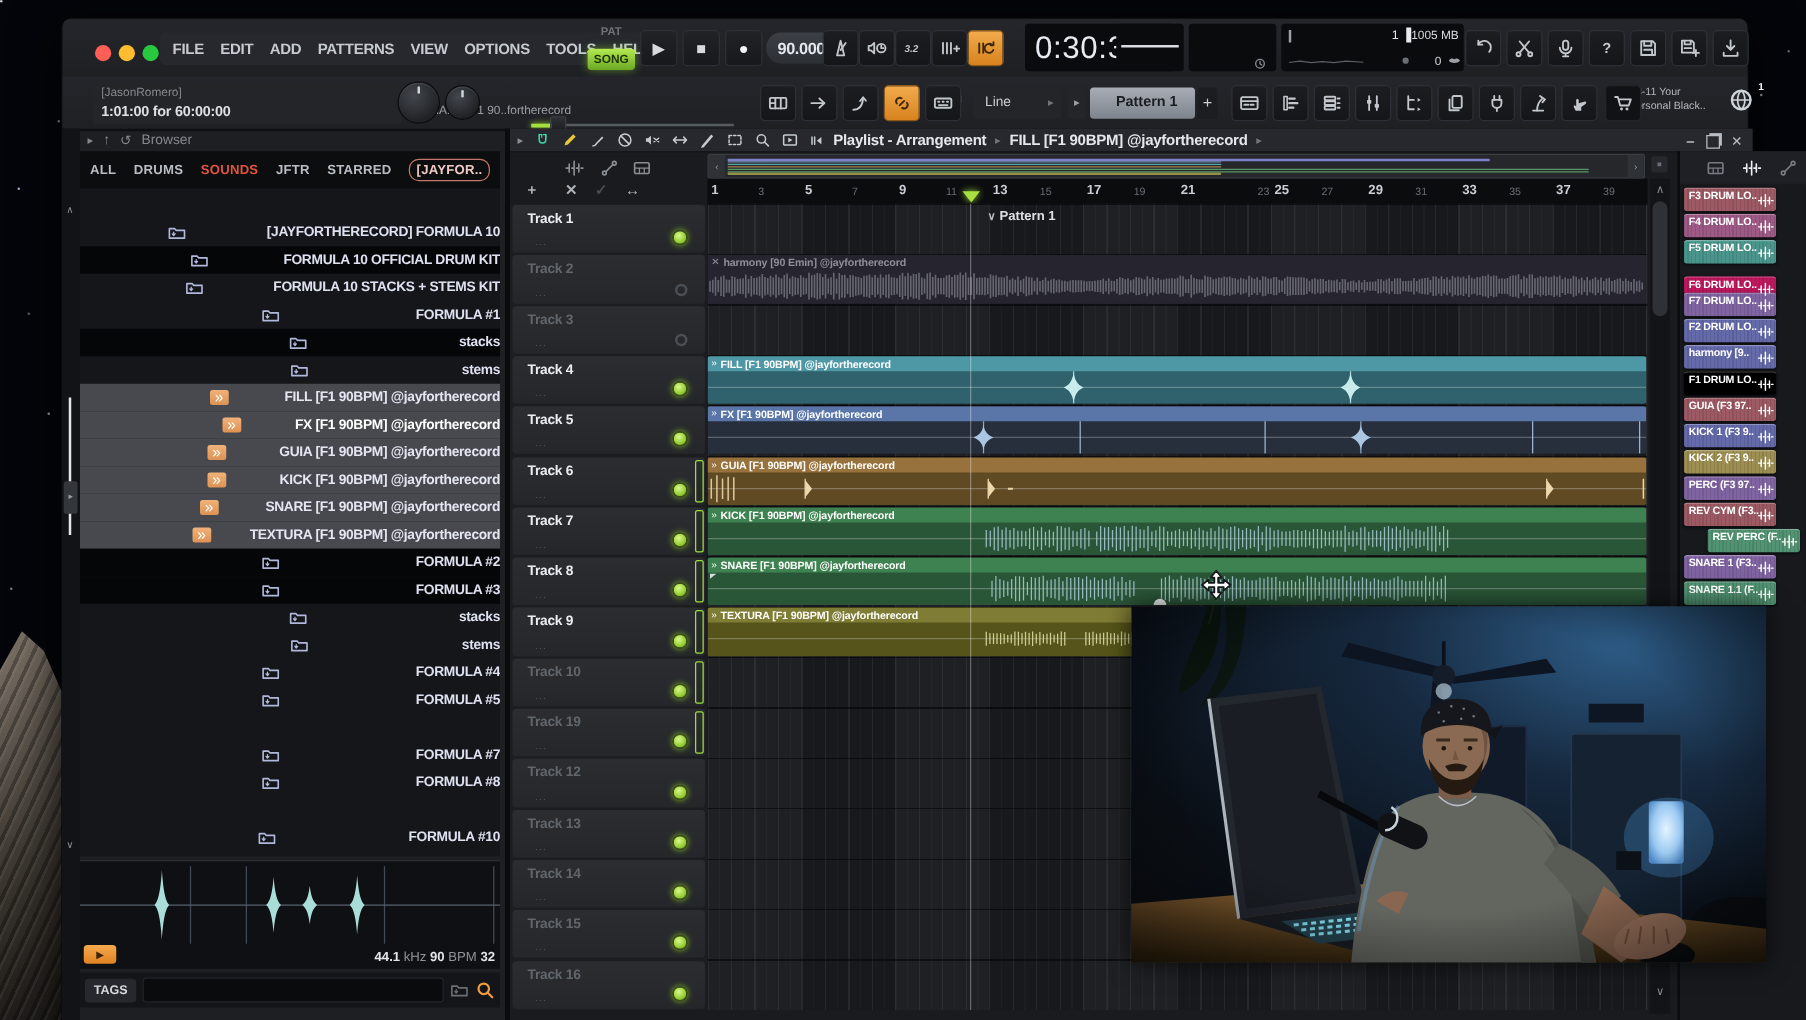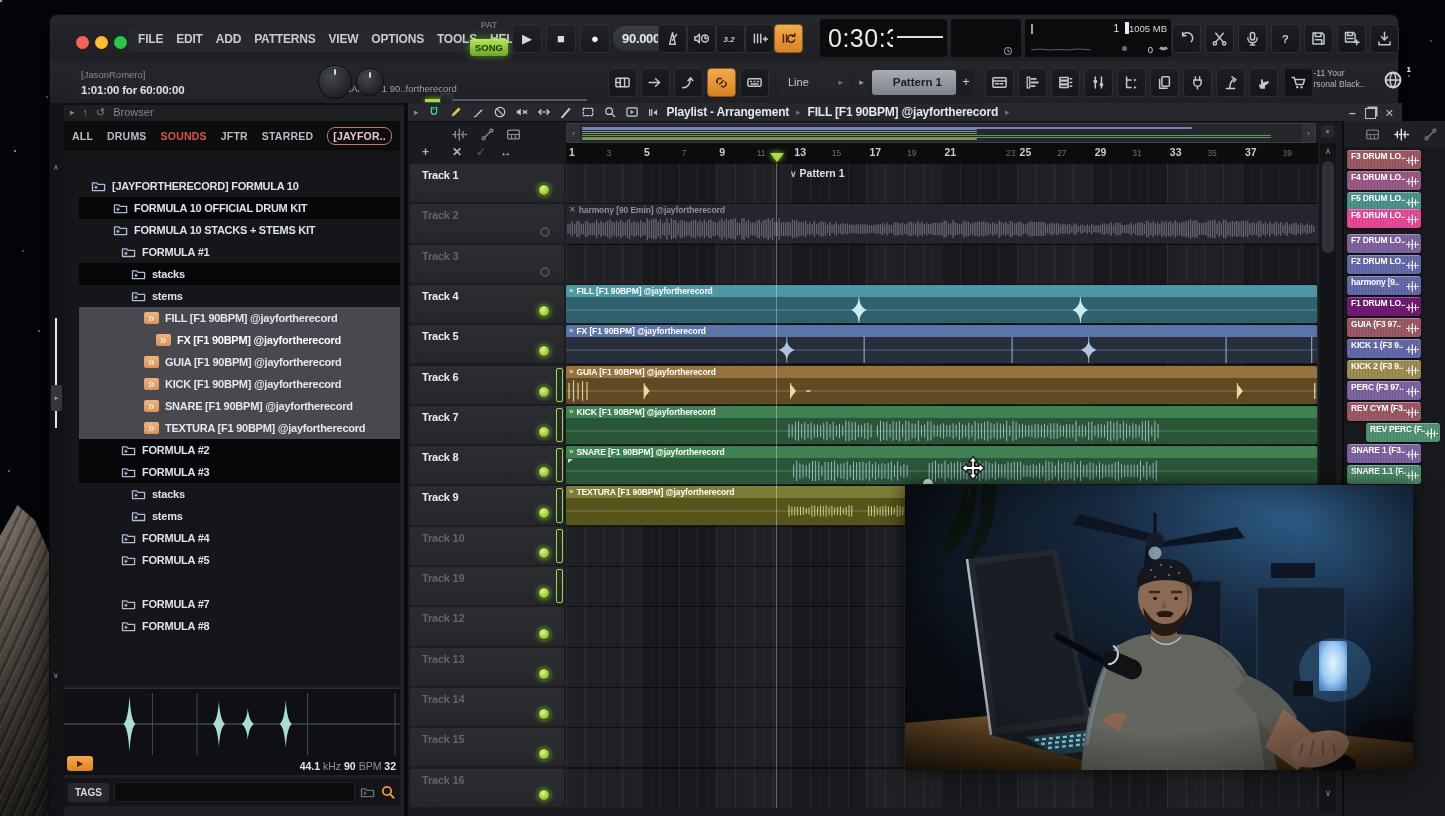--- a/index.html
+++ b/index.html
@@ -70,21 +70,21 @@
   
   #gutter{position:absolute;left:0;top:88px;width:14px;height:713px;background:#121316;}
   #bhead{position:absolute;left:14px;top:88px;width:336px;height:18px;display:flex;align-items:center;gap:8px;
     padding-left:6px;color:#84898f;font-size:11px;}
   #btabs{position:absolute;left:14px;top:106px;width:336px;height:30px;background:#0c0d0f;display:flex;
     align-items:center;justify-content:space-between;padding:0 8px;box-sizing:border-box;}
   #btabs span{font-size:10.5px;font-weight:bold;letter-spacing:.2px;color:#b8bdc3;}
   #btabs span.accent{color:#e05340;}
   #btabs span.boxed{color:#eec9c2;border:1px solid #c4776a;border-radius:8px;padding:2px 5px;}
   #tree{position:absolute;left:14px;top:136px;width:336px;height:534px;background:#15161a;overflow:hidden;}
-  .trow{position:absolute;left:15px;width:100%;height:22px;display:flex;align-items:center;}
+  .trow{position:absolute;left:0;width:100%;height:22px;display:flex;align-items:center;justify-content:space-between;}
   .trow.dark{background:#050607;}
   .trow.group{background:#47494e;}
   .trow .lbl{font-size:11px;font-weight:bold;color:#dde1f0;letter-spacing:-.25px;white-space:nowrap;}
   .trow.sample .lbl{color:#e4e7f2;}
   .trow .sic{width:15px;height:12px;background:linear-gradient(#f0b279,#dd9254);border-radius:2px;margin-right:6px;
     display:flex;align-items:center;justify-content:center;flex:0 0 auto;}
   #preview{position:absolute;left:14px;top:673px;width:336px;height:86px;background:#0e1013;border-top:1px solid #2a2d32;}
   #pvplay{position:absolute;left:3px;bottom:4px;width:26px;height:15px;background:linear-gradient(#f6a94e,#e08220);
     border-radius:3px;color:#3a2405;font-size:8px;text-align:center;line-height:15px;}
   #pvmeta{position:absolute;right:4px;bottom:3px;font-size:10.5px;color:#8f949a;}
@@ -707,20 +707,30 @@
         <div class="trow" style="top: 464px; position: absolute;">
           <i style="width: 42px; flex: 0 0 auto;"></i>
           <svg viewBox="0 0 16 16" class="ic" style="height: 15px; width: 15px; color: rgb(176, 184, 220); margin-right: 6px; flex: 0 0 auto;">
             <g fill="none" stroke="currentColor" stroke-width="1.4" stroke-linecap="round" stroke-linejoin="round">
               <path d="M1.6 4.2 h4.6 l1.3 1.5 h7 v6.6 H1.6 Z"></path>
               <path d="M5.3 7.2 v2.6 M4.1 8.6 l1.2 1.4 1.2 -1.4" stroke-width="1.1"></path>
             </g>
           </svg>
           <span class="lbl">FORMULA #8</span>
         </div>
+        <div class="trow" style="top: 508px; position: absolute;">
+          <i style="width: 42px; flex: 0 0 auto;"></i>
+          <svg viewBox="0 0 16 16" class="ic" style="height: 15px; width: 15px; color: rgb(176, 184, 220); margin-right: 6px; flex: 0 0 auto;">
+            <g fill="none" stroke="currentColor" stroke-width="1.4" stroke-linecap="round" stroke-linejoin="round">
+              <path d="M1.6 4.2 h4.6 l1.3 1.5 h7 v6.6 H1.6 Z"></path>
+              <path d="M5.3 7.2 v2.6 M4.1 8.6 l1.2 1.4 1.2 -1.4" stroke-width="1.1"></path>
+            </g>
+          </svg>
+          <span class="lbl">FORMULA #10</span>
+        </div>
         <div class="trow sample" style="top: 530px; position: absolute;">
           <i style="width: 34px; flex: 0 0 auto;"></i>
         </div>
       </div>
     <div id="preview">
       <svg id="pvwave" width="336" height="66" viewBox="0 0 336 66" style="position:absolute;left:0;top:2px;">
           <path d="M88.4 2 V64" stroke="#424a57" stroke-width="1"></path>
           <path d="M133.1 2 V64" stroke="#424a57" stroke-width="1"></path>
           <path d="M243.6 2 V64" stroke="#424a57" stroke-width="1"></path>
           <path d="M331.0 2 V64" stroke="#424a57" stroke-width="1"></path>
@@ -1169,21 +1179,21 @@
             <div class="chip" style="top: 71px; background: rgb(74, 150, 140);">
               <span class="cl">F5 DRUM LO..</span>
               <span class="cw">
                 <svg viewBox="0 0 16 16" class="ic" style="height: 13px; width: 13px; color: rgb(255, 255, 255);">
                   <g fill="none" stroke="currentColor" stroke-width="1.4" stroke-linecap="round" stroke-linejoin="round">
                     <path d="M1 8 h1.6 M3.6 4.6 v6.8 M5.8 8 h1 M7.8 2.2 v11.6 M9.8 8 h1 M11.8 4.6 v6.8 M13.8 8 h1.6"></path>
                   </g>
                 </svg>
               </span>
             </div>
-            <div class="chip" style="top: 88px; background: #ec4899;">
+            <div class="chip" style="top: 100px; background: #be185d;">
               <span class="cl">F6 DRUM LO..</span>
               <span class="cw">
                 <svg viewBox="0 0 16 16" class="ic" style="height: 13px; width: 13px; color: rgb(255, 255, 255);">
                   <g fill="none" stroke="currentColor" stroke-width="1.4" stroke-linecap="round" stroke-linejoin="round">
                     <path d="M1 8 h1.6 M3.6 4.6 v6.8 M5.8 8 h1 M7.8 2.2 v11.6 M9.8 8 h1 M11.8 4.6 v6.8 M13.8 8 h1.6"></path>
                   </g>
                 </svg>
               </span>
             </div>
             <div class="chip" style="top: 113px; background: rgb(128, 100, 162);">
@@ -1209,21 +1219,21 @@
             <div class="chip" style="top: 155px; background: rgb(100, 106, 170);">
               <span class="cl">harmony [9..</span>
               <span class="cw">
                 <svg viewBox="0 0 16 16" class="ic" style="height: 13px; width: 13px; color: rgb(255, 255, 255);">
                   <g fill="none" stroke="currentColor" stroke-width="1.4" stroke-linecap="round" stroke-linejoin="round">
                     <path d="M1 8 h1.6 M3.6 4.6 v6.8 M5.8 8 h1 M7.8 2.2 v11.6 M9.8 8 h1 M11.8 4.6 v6.8 M13.8 8 h1.6"></path>
                   </g>
                 </svg>
               </span>
             </div>
-            <div class="chip" style="top: 176px; background: #701a75;">
+            <div class="chip" style="top: 176px; background: #000000;">
               <span class="cl">F1 DRUM LO..</span>
               <span class="cw">
                 <svg viewBox="0 0 16 16" class="ic" style="height: 13px; width: 13px; color: rgb(255, 255, 255);">
                   <g fill="none" stroke="currentColor" stroke-width="1.4" stroke-linecap="round" stroke-linejoin="round">
                     <path d="M1 8 h1.6 M3.6 4.6 v6.8 M5.8 8 h1 M7.8 2.2 v11.6 M9.8 8 h1 M11.8 4.6 v6.8 M13.8 8 h1.6"></path>
                   </g>
                 </svg>
               </span>
             </div>
             <div class="chip" style="top: 197px; background: rgb(157, 90, 100);">

